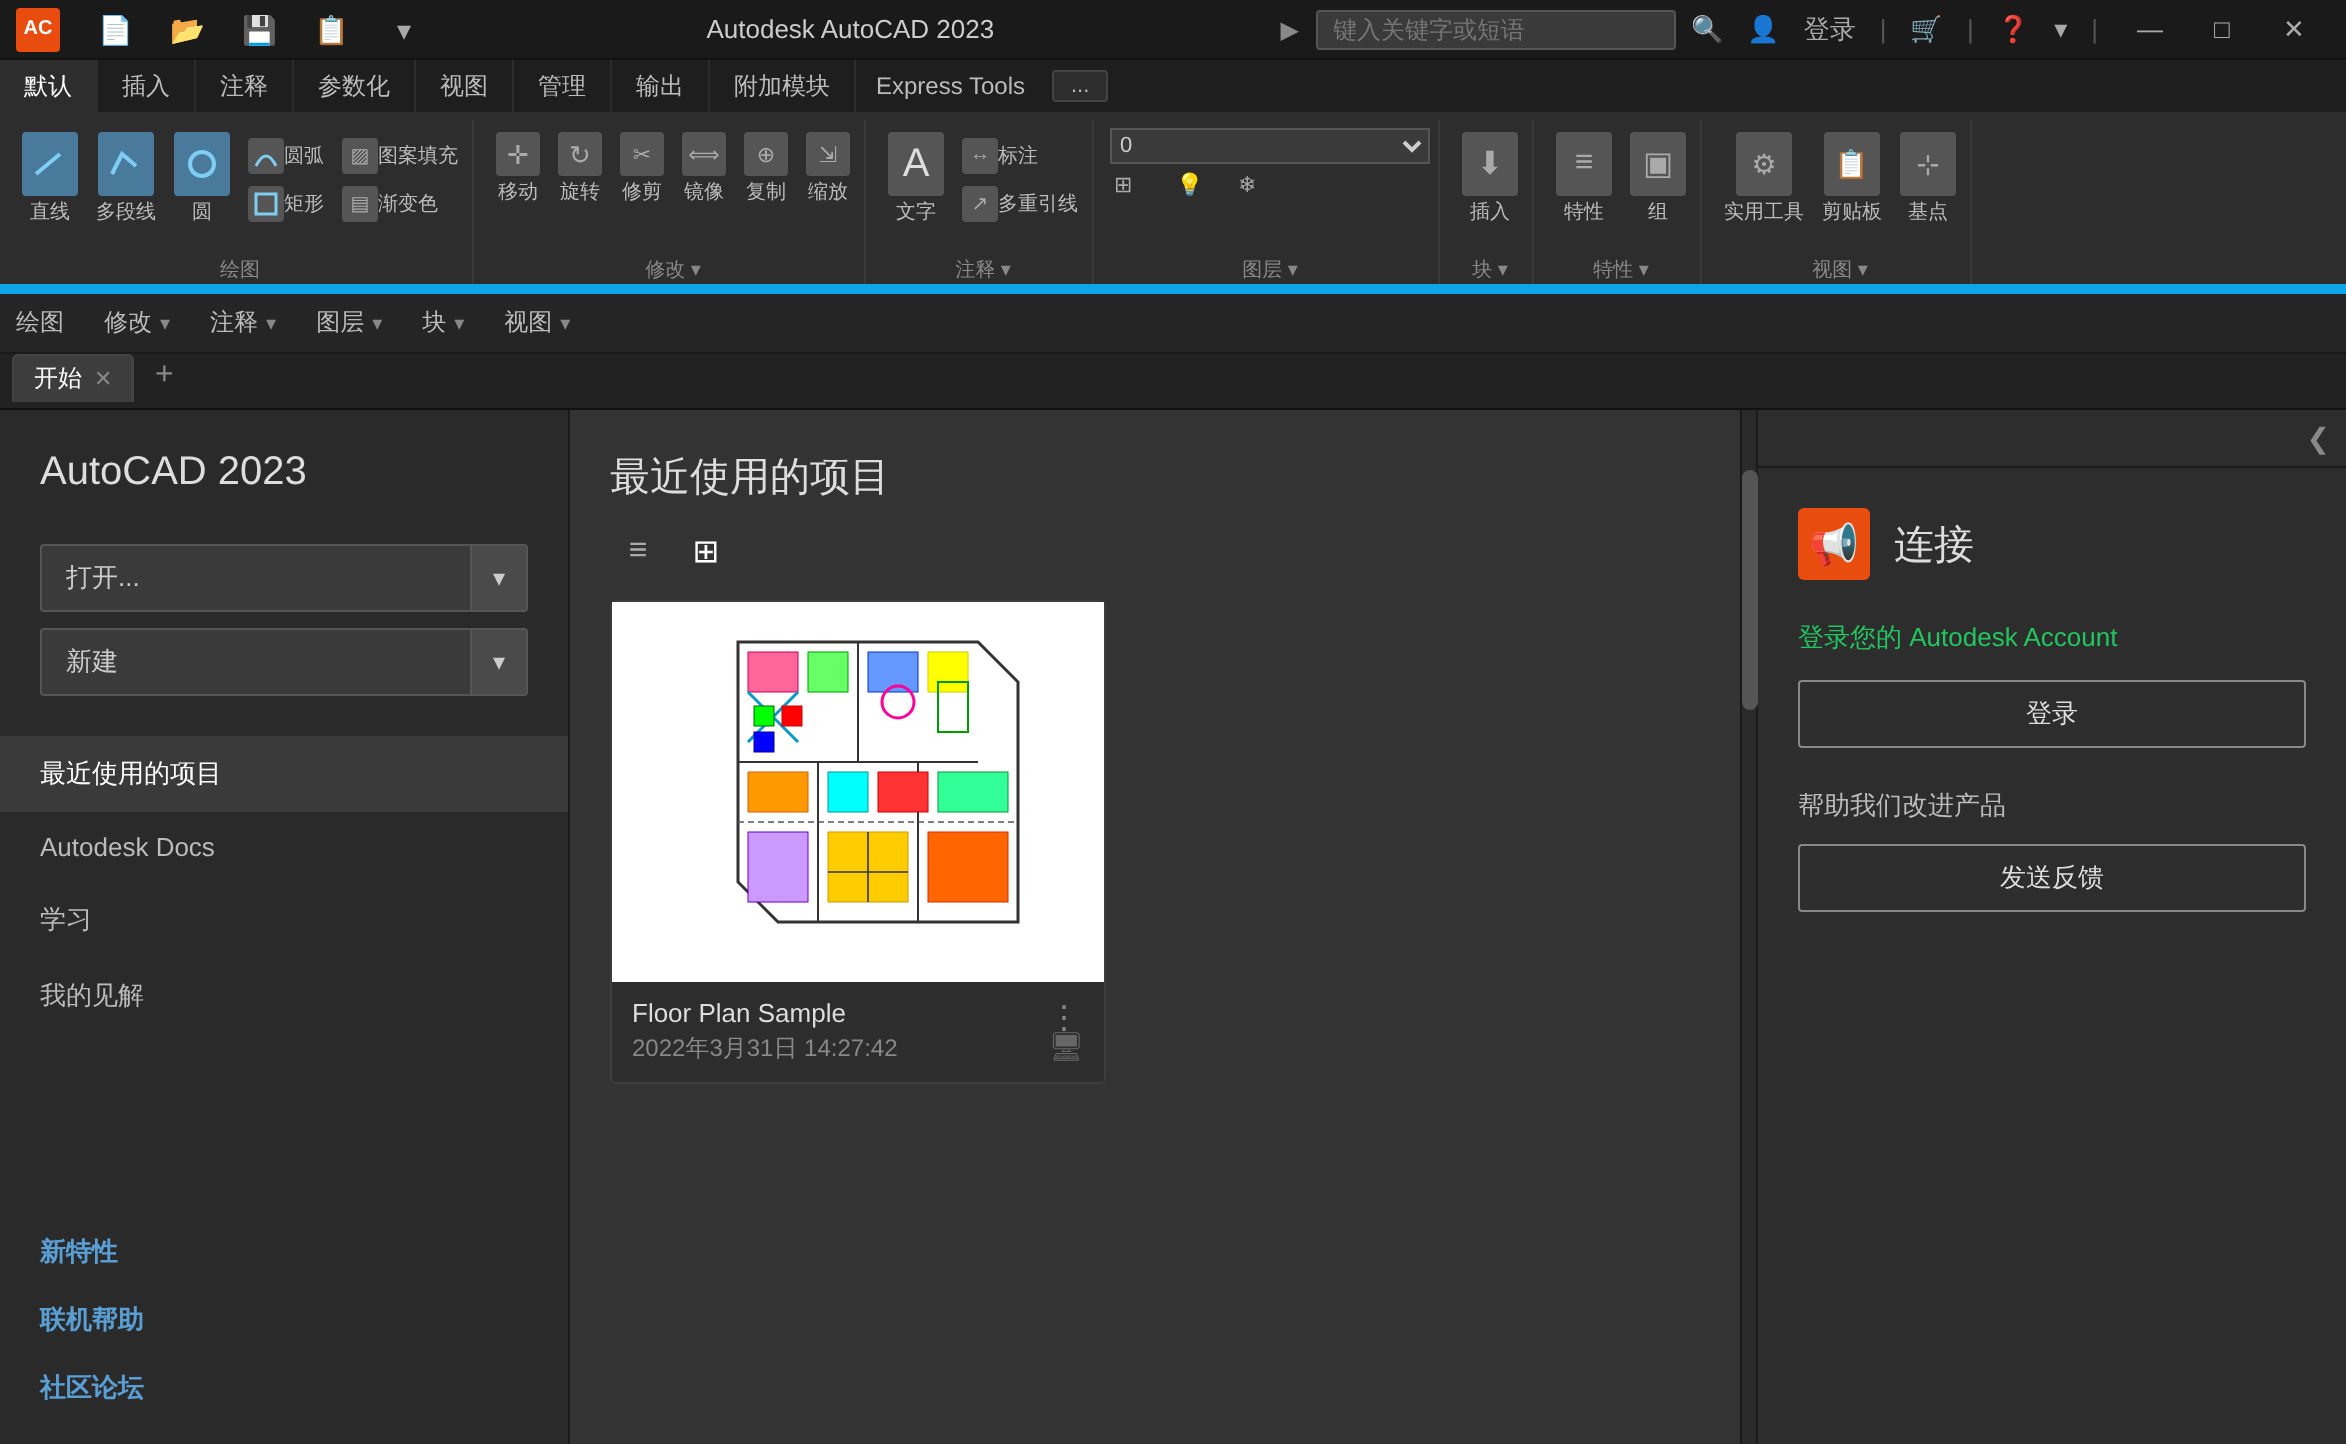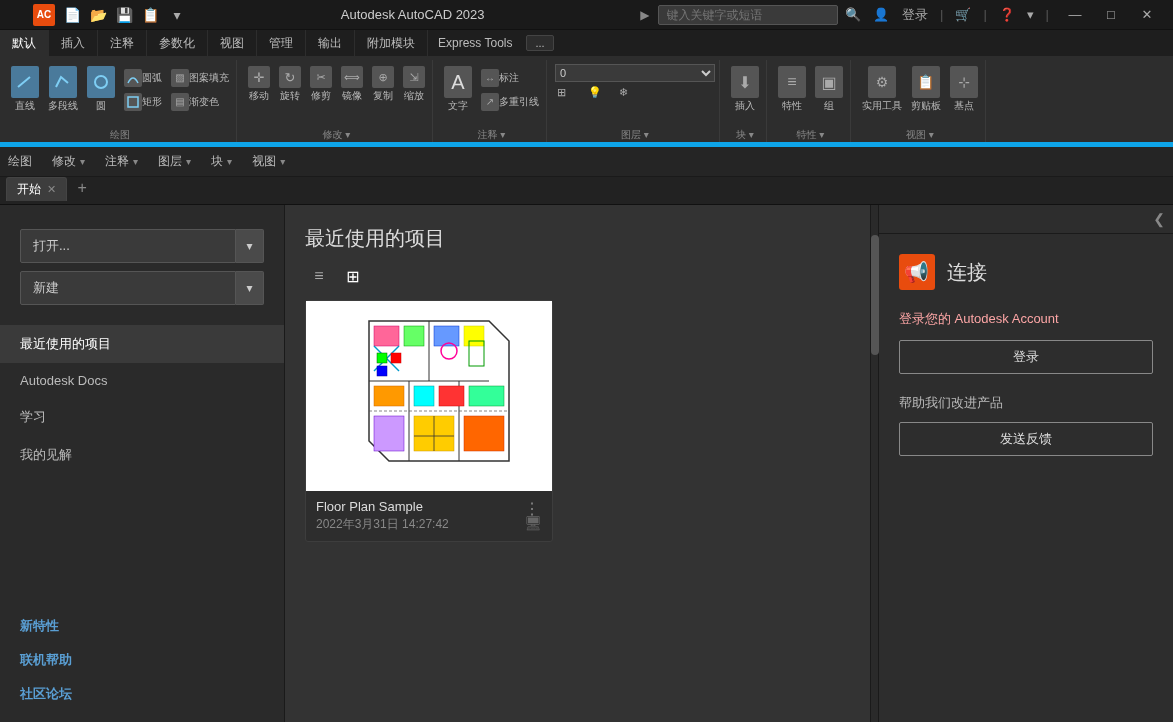--- a/index.html
+++ b/index.html
@@ -19,22 +19,21 @@
       background: #1a1a1a;
       display: flex;
       align-items: center;
       justify-content: space-between;
       padding: 0 8px;
       border-bottom: 1px solid #111;
     }
     #title-bar-left {
       display: flex;
       align-items: center;
-      gap: 10px;
-      margin-left: 25px;
+      gap: 20px;
     }
     .ac-logo {
       width: 22px; height: 22px;
       background: #e84c0e;
       border-radius: 2px;
       display: flex; align-items: center; justify-content: center;
       color: white; font-weight: bold; font-size: 10px;
     }
     .titlebar-icon {
       width: 16px; height: 16px;
@@ -429,21 +428,21 @@
       background: #e84c0e;
       border-radius: 3px;
       display: flex; align-items: center; justify-content: center;
       font-size: 20px; color: white;
     }
     .connect-title {
       font-size: 20px; color: #ddd; font-weight: 300;
     }
 
     .connect-subtitle {
-      color: #fca5a5; font-size: 13px; margin-bottom: 12px;
+      color: #22c55e; font-size: 13px; margin-bottom: 12px;
     }
     .connect-signin-btn {
       display: block;
       width: 100%;
       height: 34px;
       background: transparent;
       border: 1px solid #888;
       color: #ddd;
       font-size: 13px;
       cursor: pointer;
@@ -746,20 +745,21 @@
   <div class="drawing-tab active">
     <span>开始</span>
     <span class="tab-close">✕</span>
   </div>
   <div class="tab-add">+</div>
 </div>
 
 <div id="main-area">
 
   <div id="sidebar">
+    <div id="app-title">AutoCAD 2023</div>
 
     <div class="action-btn-row">
       <button class="action-btn-main">打开...</button>
       <button class="action-btn-drop">▾</button>
     </div>
     <div class="action-btn-row">
       <button class="action-btn-main">新建</button>
       <button class="action-btn-drop">▾</button>
     </div>
 

